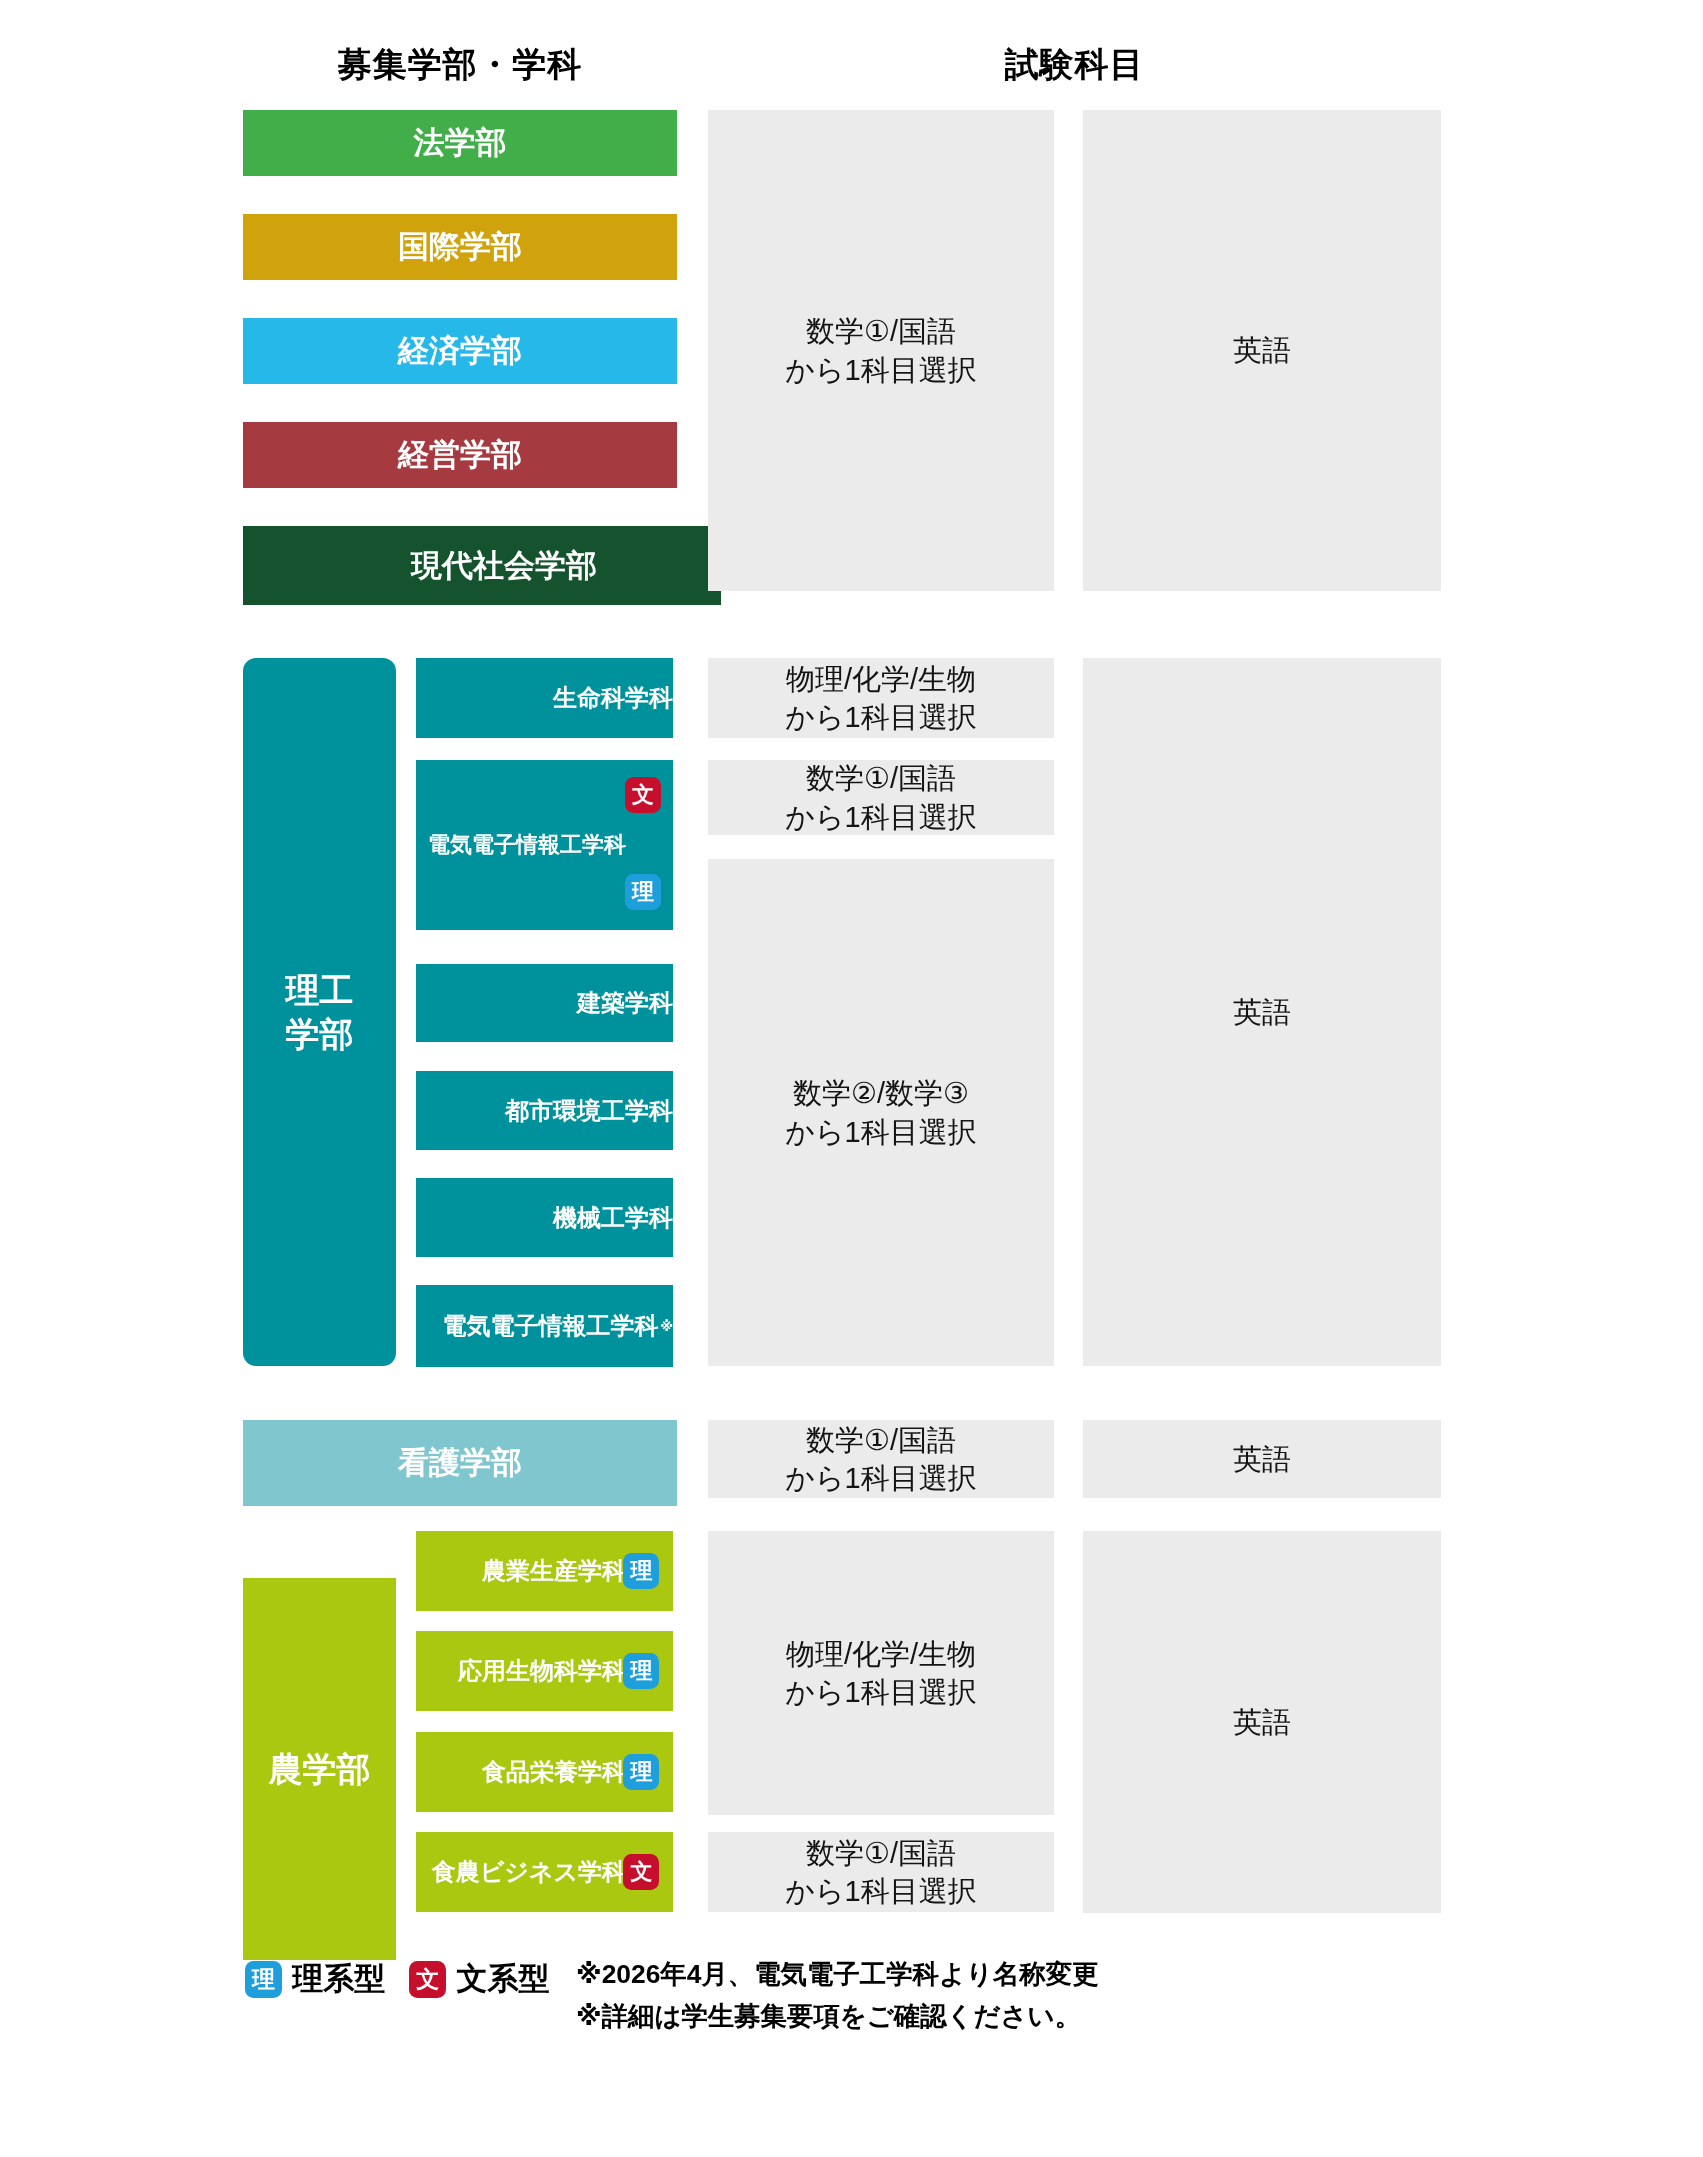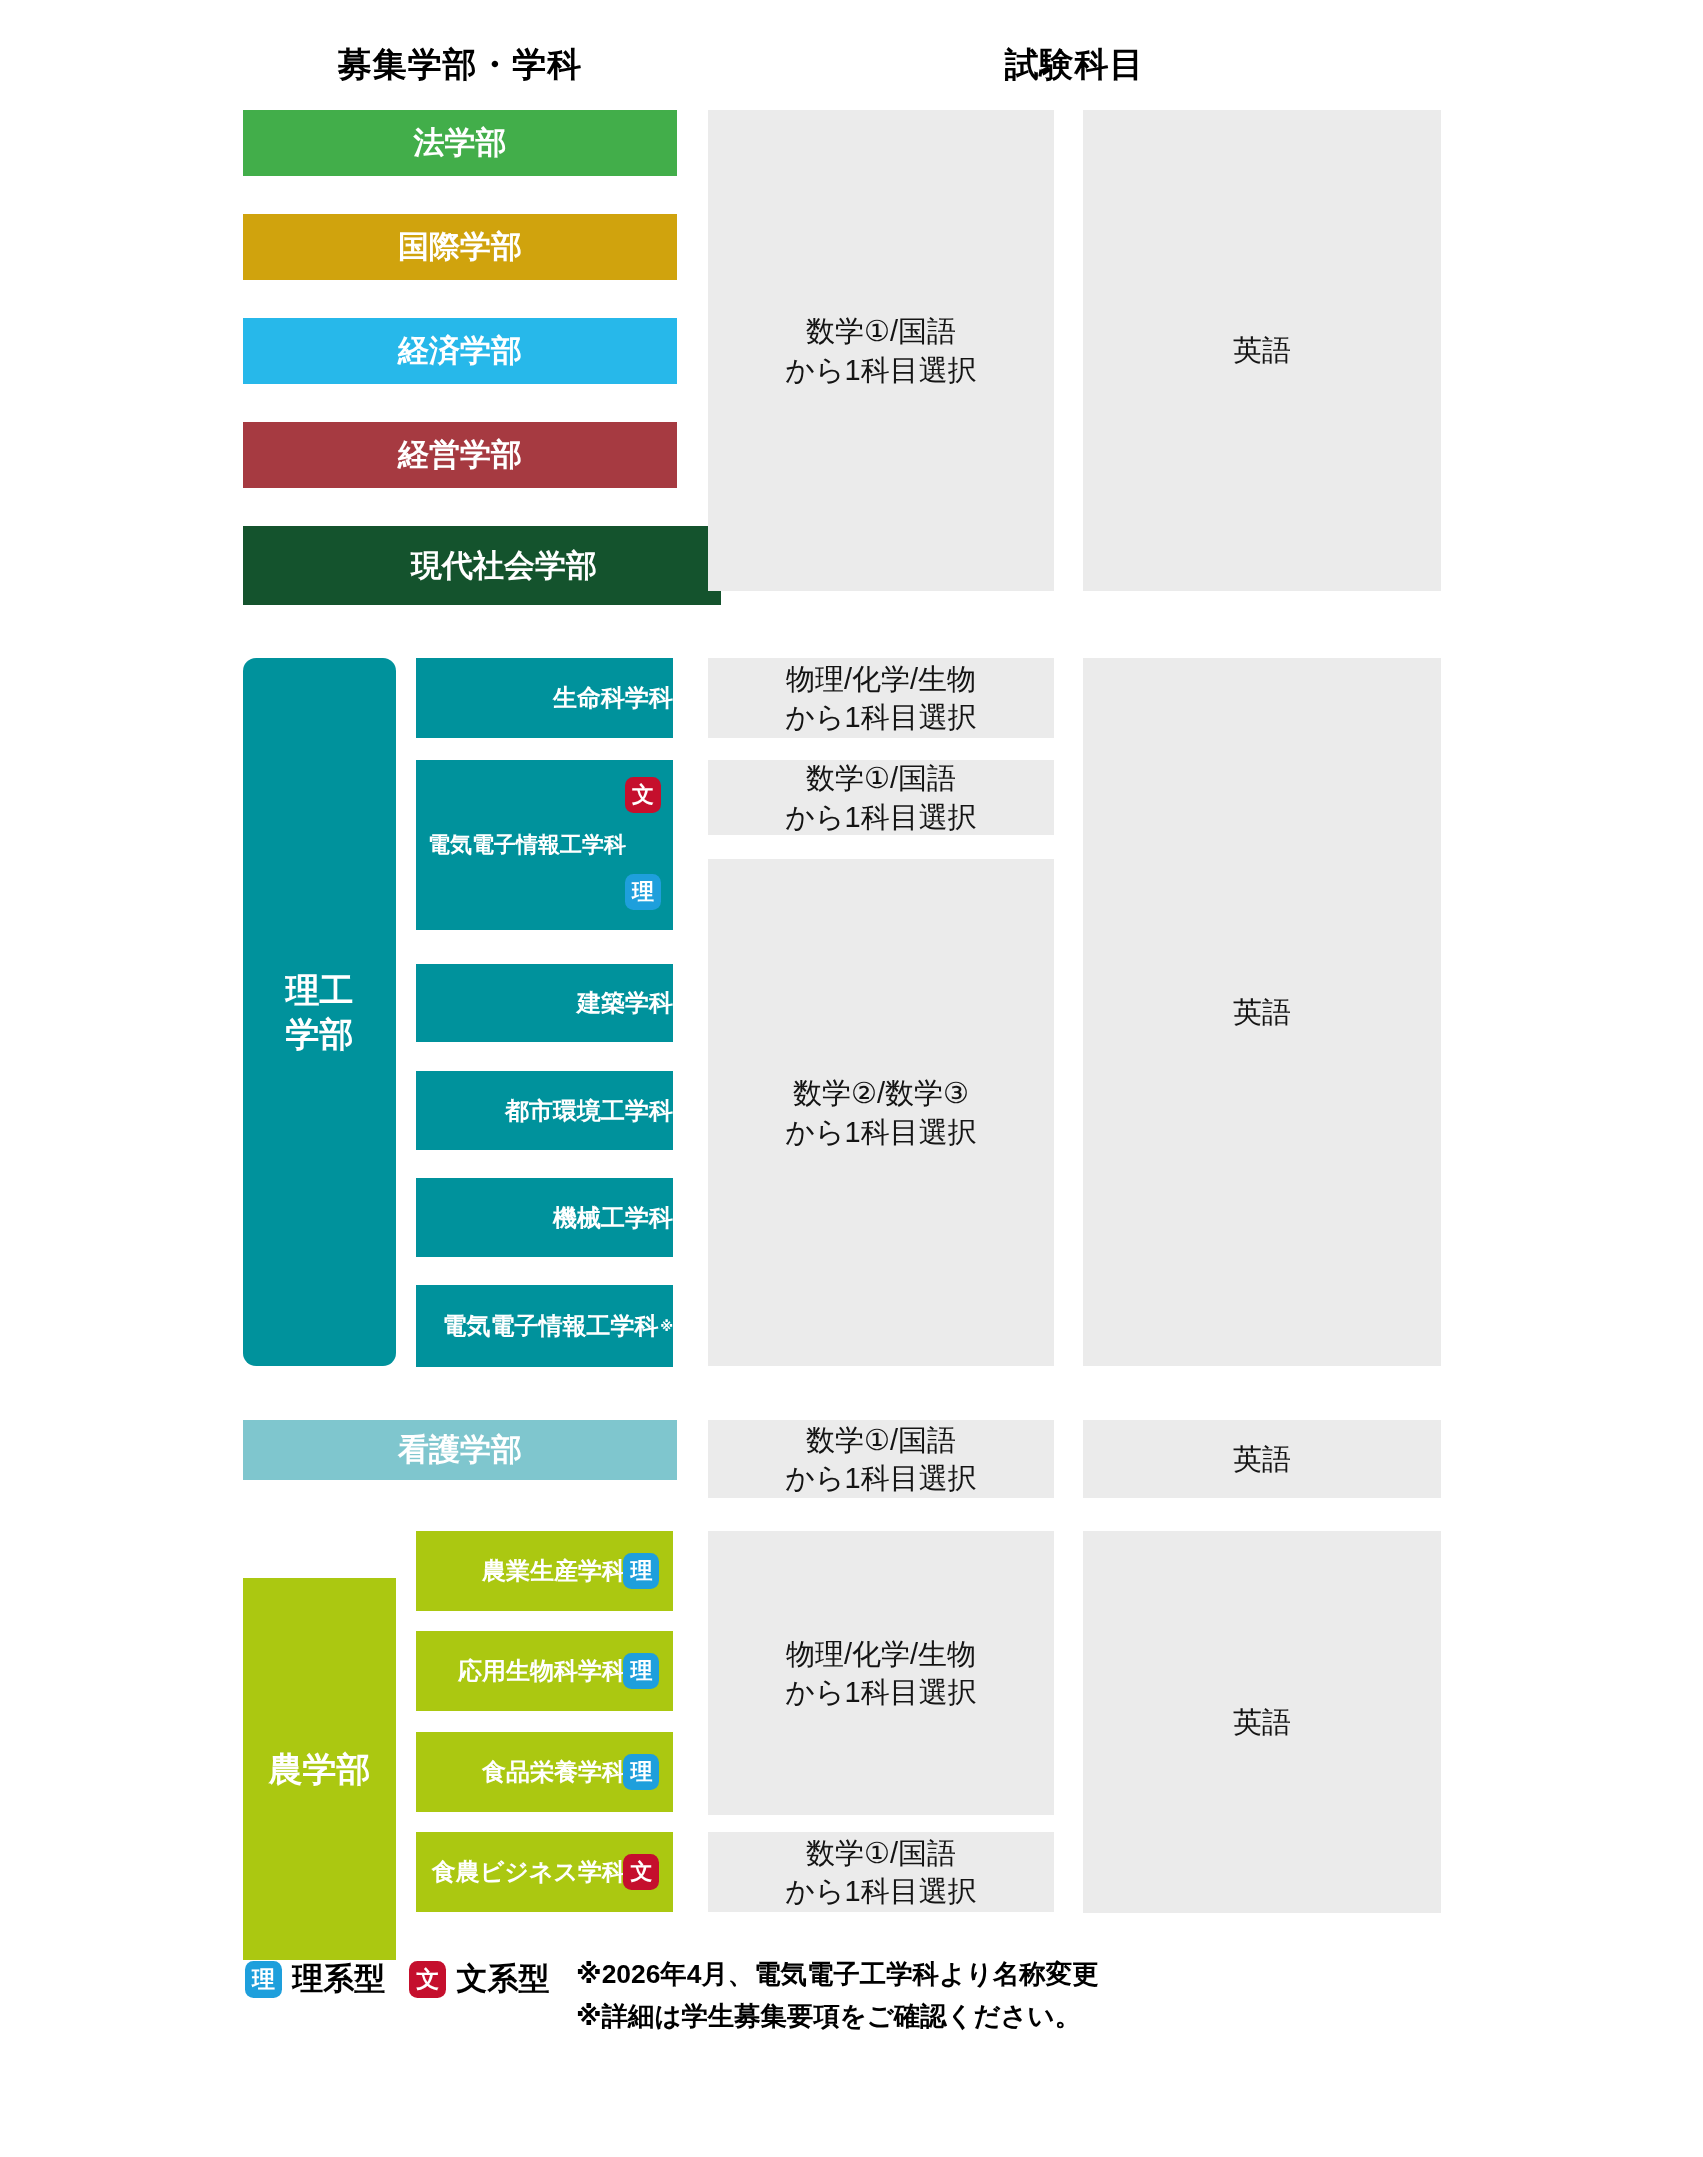--- a/index.html
+++ b/index.html
@@ -104,21 +104,21 @@
   </div>
 
   <div class="exam-box exam-col1" style="top: 658px; height: 80px; background-color: rgb(235, 235, 235);">物理/化学/生物
 から1科目選択</div>
   <div class="exam-box exam-col1" style="top: 760px; height: 75px; background-color: rgb(235, 235, 235);">数学①/国語
 から1科目選択</div>
   <div class="exam-box exam-col1" style="top: 859px; height: 507px; background-color: rgb(235, 235, 235);">数学②/数学③
 から1科目選択</div>
   <div class="exam-box exam-col2" style="top: 658px; height: 708px; background-color: rgb(235, 235, 235);">英語</div>
 
-  <div class="fac-bar" style="top: 1420px; height: 60px; background-color: rgb(127, 198, 206);">
+  <div class="fac-bar" style="top: 1420px; height: 86px; background-color: rgb(127, 198, 206);">
     <span>看護学部</span>
   </div>
   <div class="exam-box exam-col1" style="top: 1420px; height: 78px; background-color: rgb(235, 235, 235);">数学①/国語
 から1科目選択</div>
   <div class="exam-box exam-col2" style="top: 1420px; height: 78px; background-color: rgb(235, 235, 235);">英語</div>
 
   <div class="block" style="top: 1531px; height: 382px; background-color: rgb(171, 200, 17); margin-top: 47px;">農学部</div>
 
   <div class="dept-bar with-badge" style="top: 1531px; height: 80px; background-color: rgb(171, 200, 17);">
     <span>農業生産学科</span>

